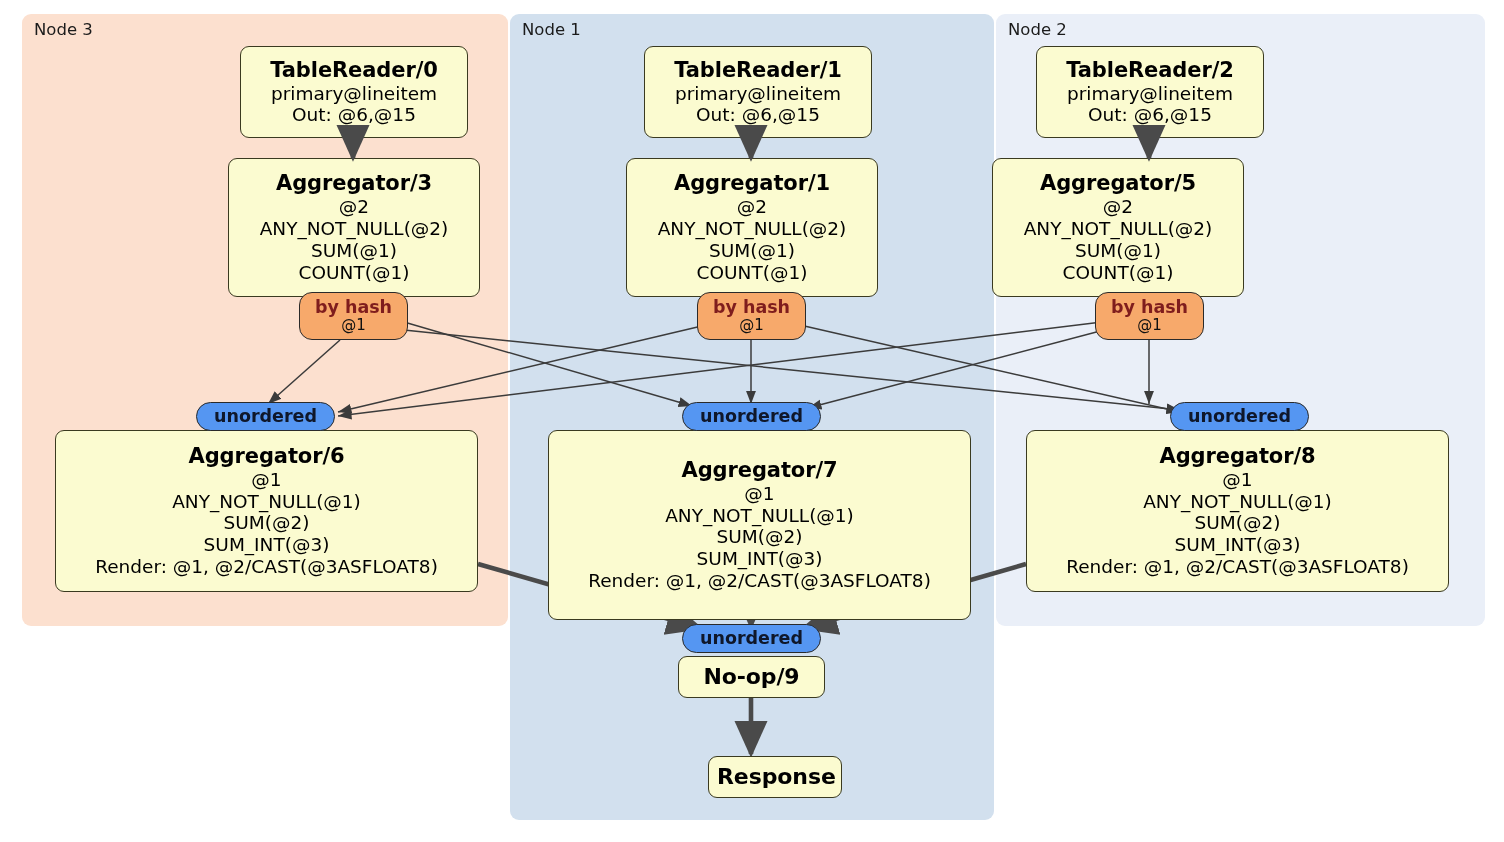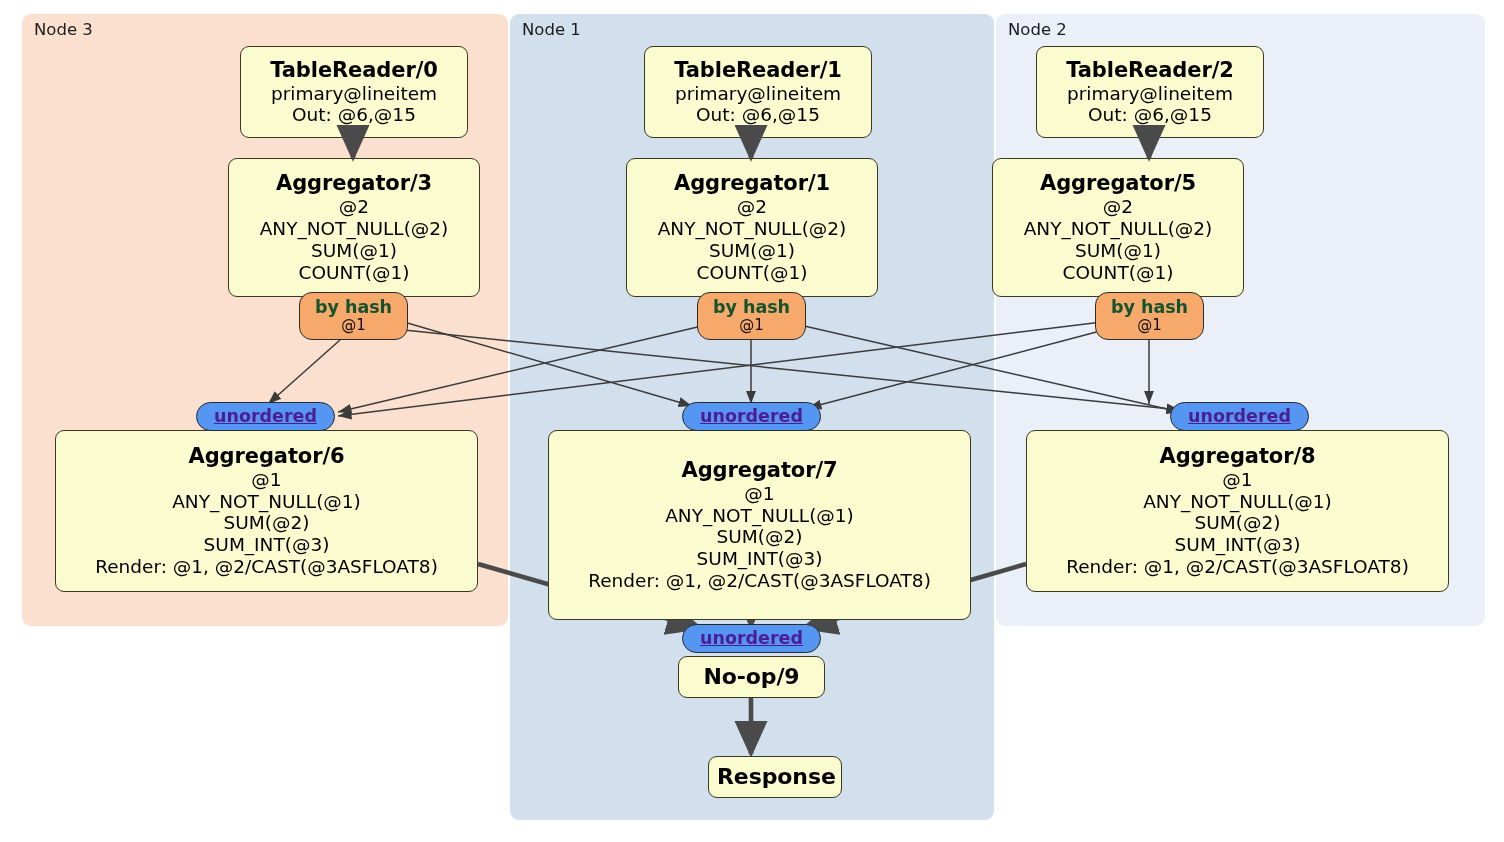--- a/index.html
+++ b/index.html
@@ -83,36 +83,35 @@
   }
   .pill.hash {
     background: #f7a濃;
     background: #f6a濃;
     background: #f7a96b;
     border-radius: 13px;
   }
   .pill.hash .label {
     font-weight: bold;
     font-size: 17.5px;
-    color: #14532d;
+    color: #7f1d1d;
     text-align: right;
   }
   .pill.hash .sub {
     font-size: 15px;
     color: #111;
   }
   .pill.unordered {
     background: #5596f2;
     border-radius: 999px;
   }
   .pill.unordered .label {
     font-weight: bold;
     font-size: 17.5px;
-    color: #4c1d95;
-    text-decoration: underline;
+    color: #0f172a;
   }
 
   svg.wires {
     position: absolute;
     left: 0;
     top: 0;
     width: 1504px;
     height: 842px;
     pointer-events: none;
     z-index: 2;

